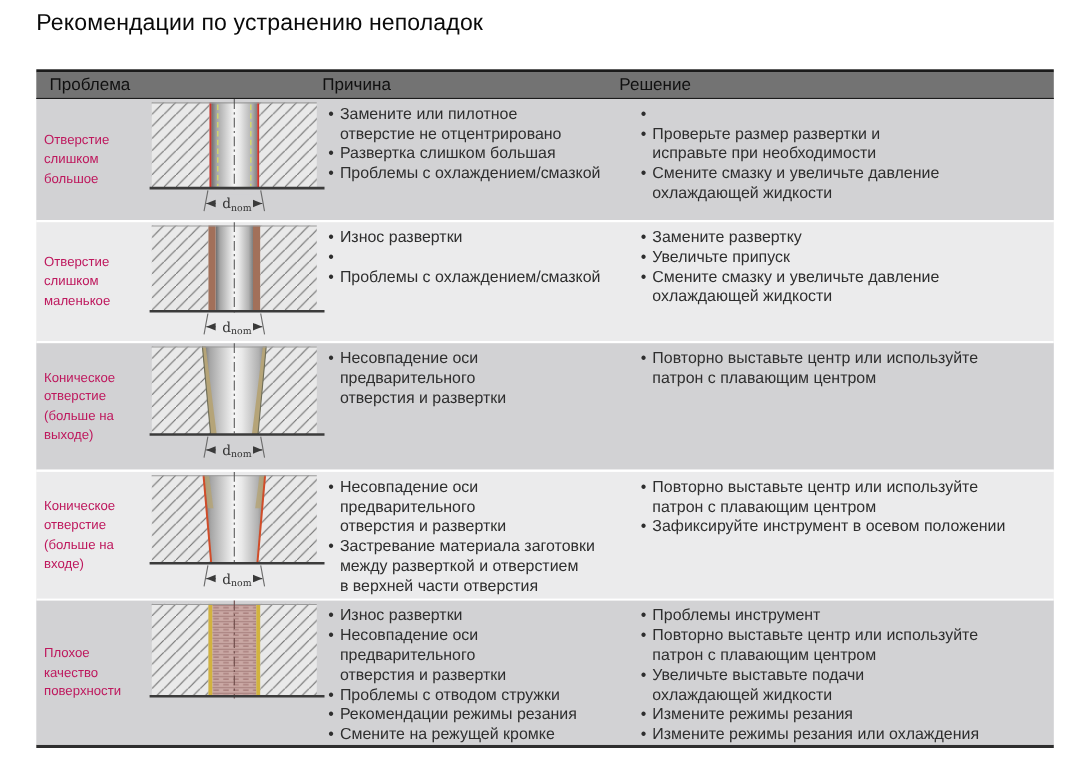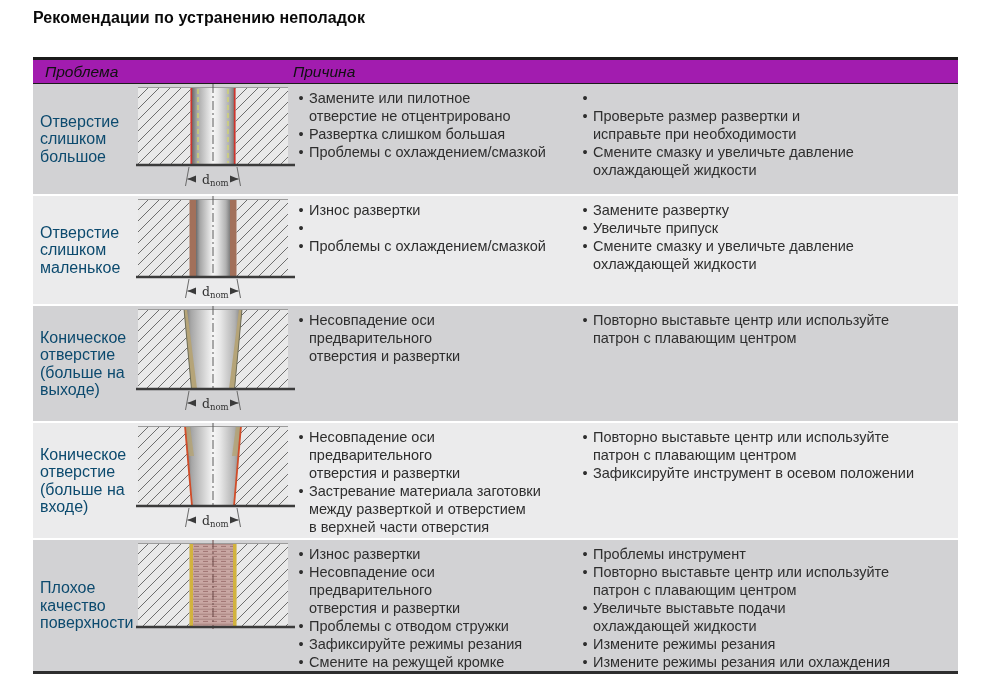--- a/index.html
+++ b/index.html
@@ -1,44 +1,45 @@
 <!DOCTYPE html>
 <html><head>
 <meta charset="utf-8">
 <style>
   html,body{margin:0;padding:0}
   body{width:990px;height:697px;background:#ffffff;font-family:"Liberation Sans",sans-serif;color:#2e2e2e;overflow:hidden}
   .page{position:relative;padding:9px 0 0 33px}
-  .title{font-size:16px;font-weight:bold;margin:0;color:#0a0a0a;letter-spacing:.1px}
+  .title{font-size:21px;font-weight:normal;margin:0;color:#0a0a0a;letter-spacing:.1px}
   .ttable{width:925px;margin-top:30px;border-top:3px solid #1b1b1b;border-bottom:3px solid #2e2e2e}
   .thead{display:grid;grid-template-columns:260px 270px 395px;height:23px;align-items:center;
          border-bottom:1.5px solid #1b1b1b;font-size:15.5px;color:#101010}
   .th-problem{padding-left:12px}
   .th-cause,.th-solution{}
   .trow{display:grid;grid-template-columns:105px 155px 270px 395px}
   .trow + .trow{border-top:2px solid #ffffff}
   .problem{display:flex;align-items:center;padding-left:7px}
-  .plabel{white-space:pre-line;font-size:16px;line-height:17.5px;color:#0c4a6e}
+  .plabel{white-space:pre-line;font-size:12px;line-height:17.5px;color:#be185d}
   .diag{padding-top:3px}
   .diag svg{display:block;overflow:visible}
   .list{padding-top:5px;font-size:14.5px;line-height:18px;color:#2e2e2e}
   .list.sol{padding-left:14px}
   .li{display:flex}
   .bullet{width:16px;flex:none;text-align:center}
   .txt{white-space:pre-line}
 </style>
 </head>
 <body>
 
 <div class="page">
   <h1 class="title">Рекомендации по устранению неполадок</h1>
   <div class="ttable">
-    <div class="thead" style="background: #a21caf; font-style: italic;">
+    <div class="thead" style="background: #737373;">
       <div class="th th-problem">Проблема</div>
       <div class="th th-cause">Причина</div>
+      <div class="th th-solution">Решение</div>
     </div>
     <div id="rows">
         <div class="trow" style="background: rgb(210, 210, 212); min-height: 110px;">
           <div class="problem">
             <span class="plabel">Отверстие
 слишком
 большое</span>
           </div>
           <div class="diag">
             <svg width="150" height="102" xmlns="http://www.w3.org/2000/svg">
@@ -355,21 +356,21 @@
               <span class="txt">Несовпадение оси
 предварительного
 отверстия и развертки</span>
             </div>
             <div class="li">
               <span class="bullet">•</span>
               <span class="txt">Проблемы с отводом стружки</span>
             </div>
             <div class="li">
               <span class="bullet">•</span>
-              <span class="txt">Зафиксируйте режимы резания</span>
+              <span class="txt">Рекомендации режимы резания</span>
             </div>
             <div class="li">
               <span class="bullet">•</span>
               <span class="txt">Смените на режущей кромке</span>
             </div>
           </div>
           <div class="list sol">
             <div class="li">
               <span class="bullet">•</span>
               <span class="txt">Проблемы инструмент</span>

